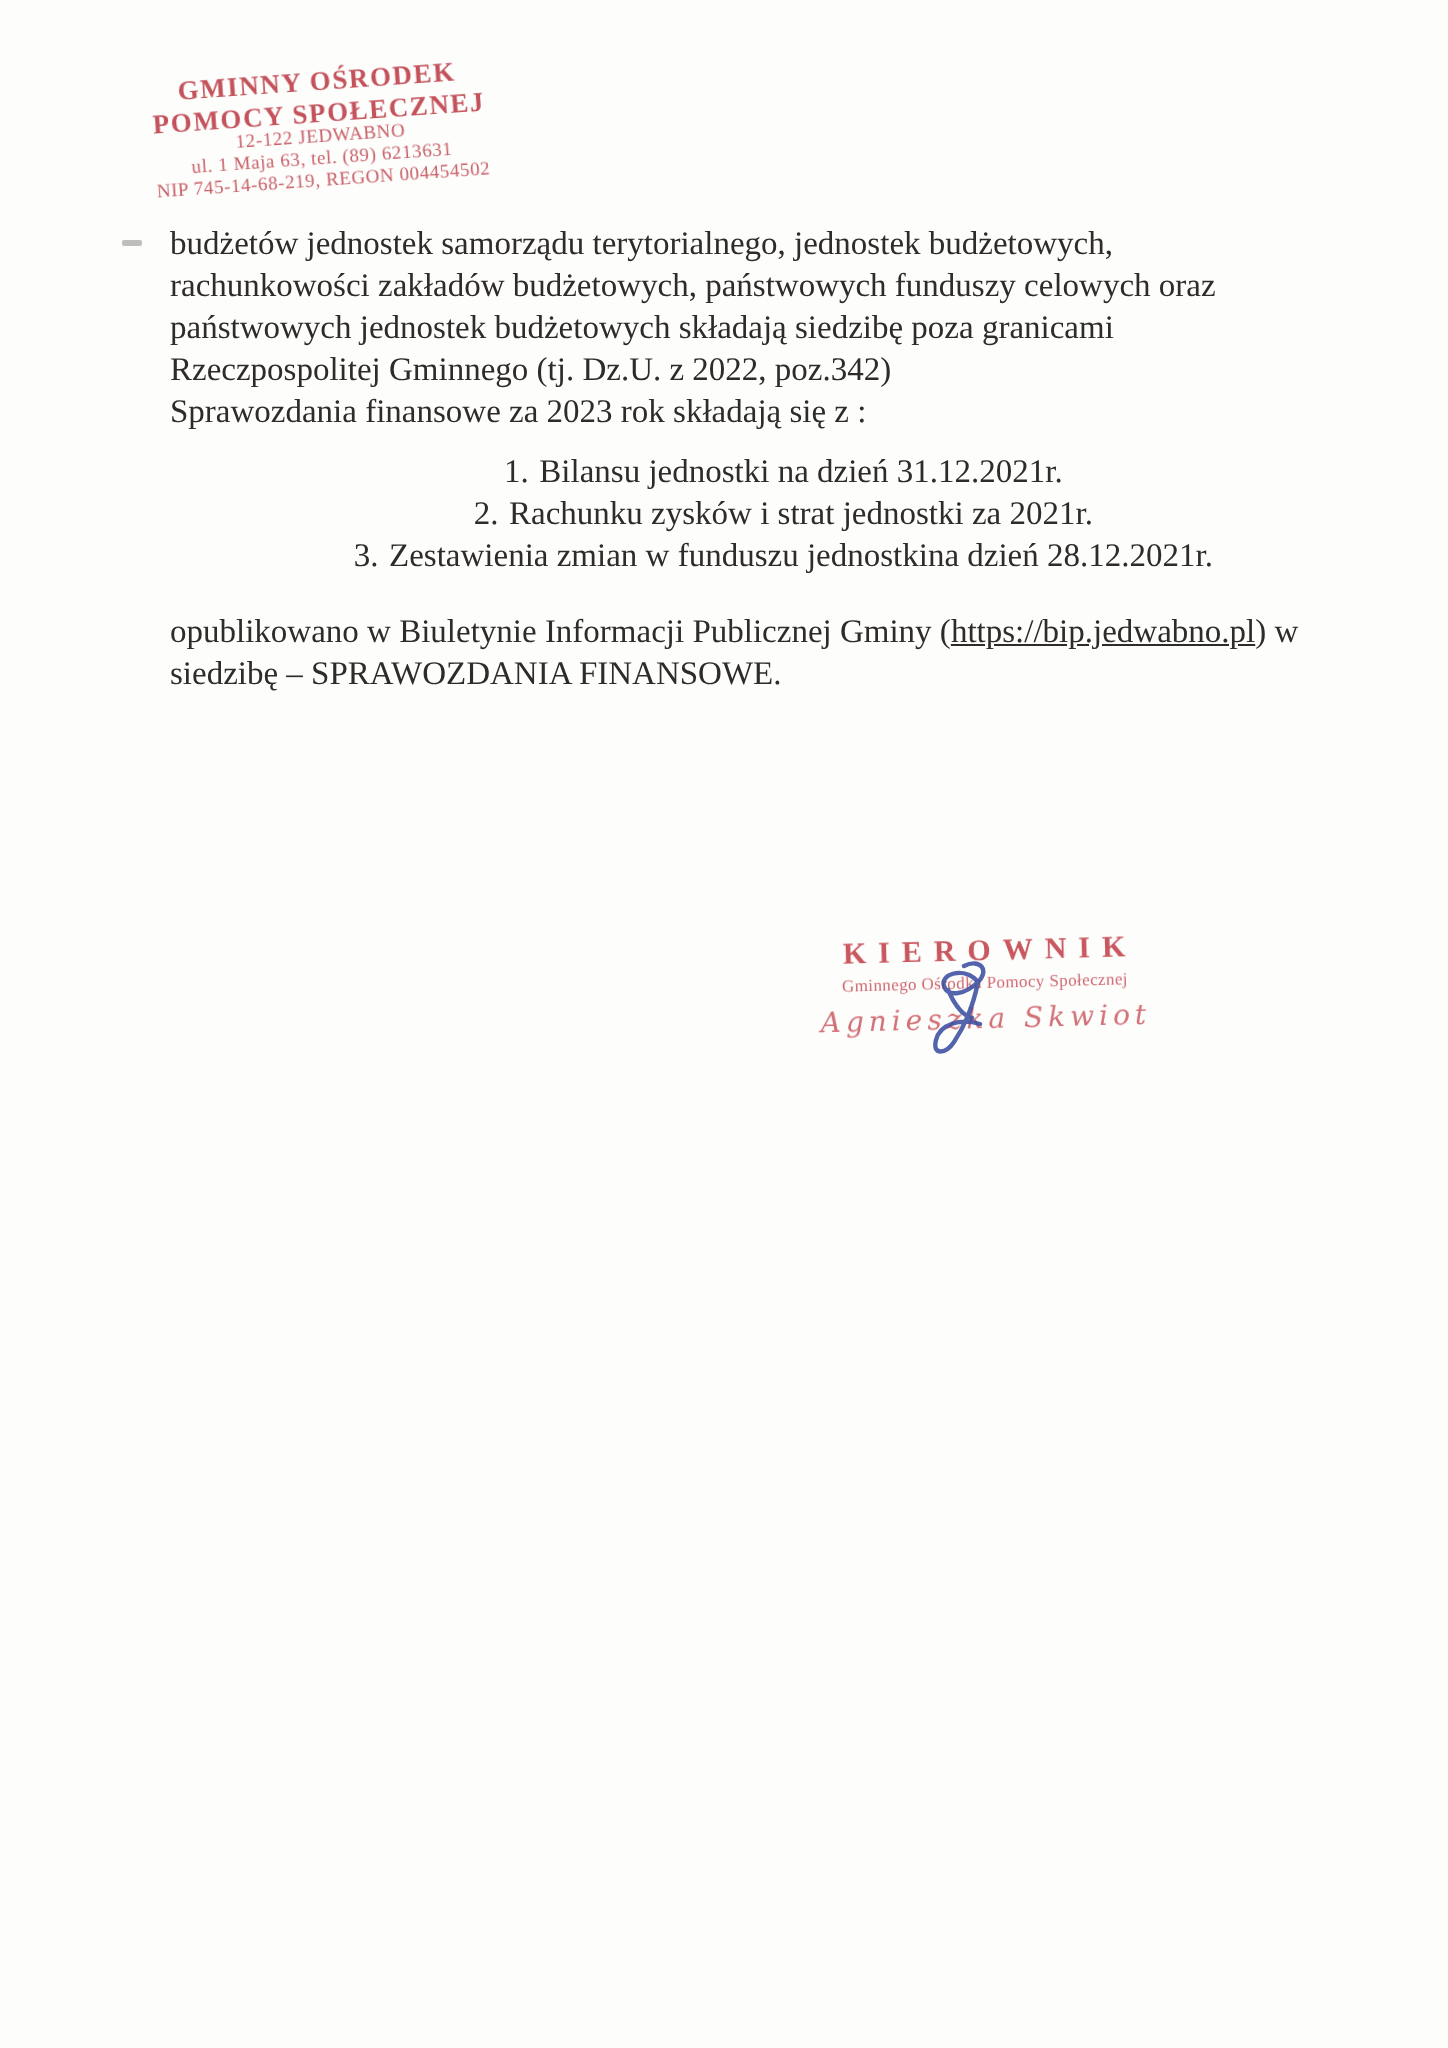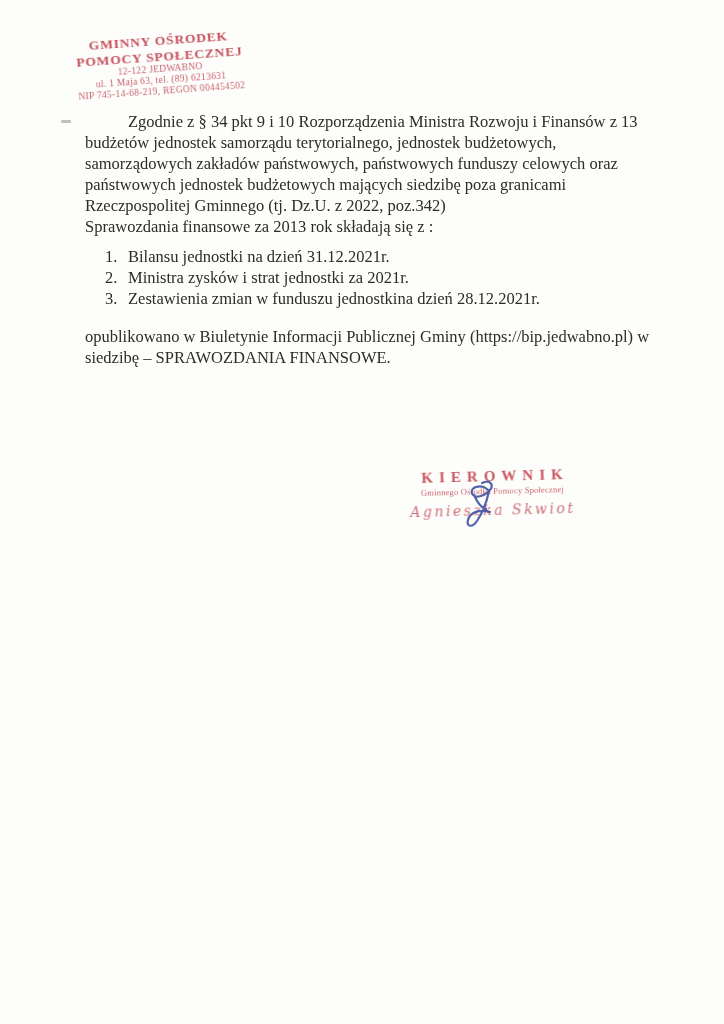--- a/index.html
+++ b/index.html
@@ -42,27 +42,27 @@
     position: absolute;
     left: 85px;
     top: 111px;
     width: 588px;
     font-size: 16.5px;
     line-height: 21px;
   }
   .pline { white-space: nowrap; }
   .pline.indent { padding-left: 43px; }
 
-  .num-list { margin-top: 9px; }
+  .num-list { margin-top: 9px; text-align: center; }
   .list-item { padding-left: 20px; white-space: nowrap; }
   .list-item .num { display: inline-block; width: 23px; }
 
   .closing { margin-top: 17px; }
   .closing .line { white-space: nowrap; }
-  .bip-link { color: #2e2b28; }
+  .bip-link { text-decoration: underline; color: #2e2b28; }
 
   
   .sig-stamp {
     position: absolute;
     left: 405px;
     top: 468px;
     width: 175px;
     text-align: center;
     transform: rotate(-1.5deg);
     color: #c9575f;
@@ -120,34 +120,33 @@
     <div class="small">12-122 JEDWABNO</div>
     <div class="small">ul. 1 Maja 63, tel. (89) 6213631</div>
     <div class="small">NIP 745-14-68-219, REGON 004454502</div>
   </div>
 
   <div class="scan-artifact"></div>
 
   <div class="content">
 
     <div>
-      <div class="pline indent">Zgodnie z § 34 pkt 9 i 10 Rozporządzenia Ministra Rozwoju i Finansów z 13</div>
       <div class="pline">budżetów jednostek samorządu terytorialnego, jednostek budżetowych,</div>
-      <div class="pline">samorządowych zakładów państwowych, państwowych funduszy celowych oraz</div>
-      <div class="pline">państwowych jednostek budżetowych mających siedzibę poza granicami</div>
+      <div class="pline">rachunkowości zakładów budżetowych, państwowych funduszy celowych oraz</div>
+      <div class="pline">państwowych jednostek budżetowych składają siedzibę poza granicami</div>
       <div class="pline">Rzeczpospolitej Gminnego (tj. Dz.U. z 2022, poz.342)</div>
-      <div class="pline">Sprawozdania finansowe za 2013 rok składają się z :</div>
+      <div class="pline">Sprawozdania finansowe za 2023 rok składają się z :</div>
     </div>
 
     <div class="num-list">
       <div class="list-item">
         <span class="num">1.</span><span>Bilansu jednostki na dzień 31.12.2021r.</span>
       </div>
       <div class="list-item">
-        <span class="num">2.</span><span>Ministra zysków i strat jednostki za 2021r.</span>
+        <span class="num">2.</span><span>Rachunku zysków i strat jednostki za 2021r.</span>
       </div>
       <div class="list-item">
         <span class="num">3.</span><span>Zestawienia zmian w funduszu jednostkina dzień 28.12.2021r.</span>
       </div>
     </div>
 
     <div class="closing">
       <div class="line">
         <span>opublikowano w Biuletynie Informacji Publicznej Gminy (</span><span class="bip-link">https://bip.jedwabno.pl</span><span>) w</span>
       </div>

